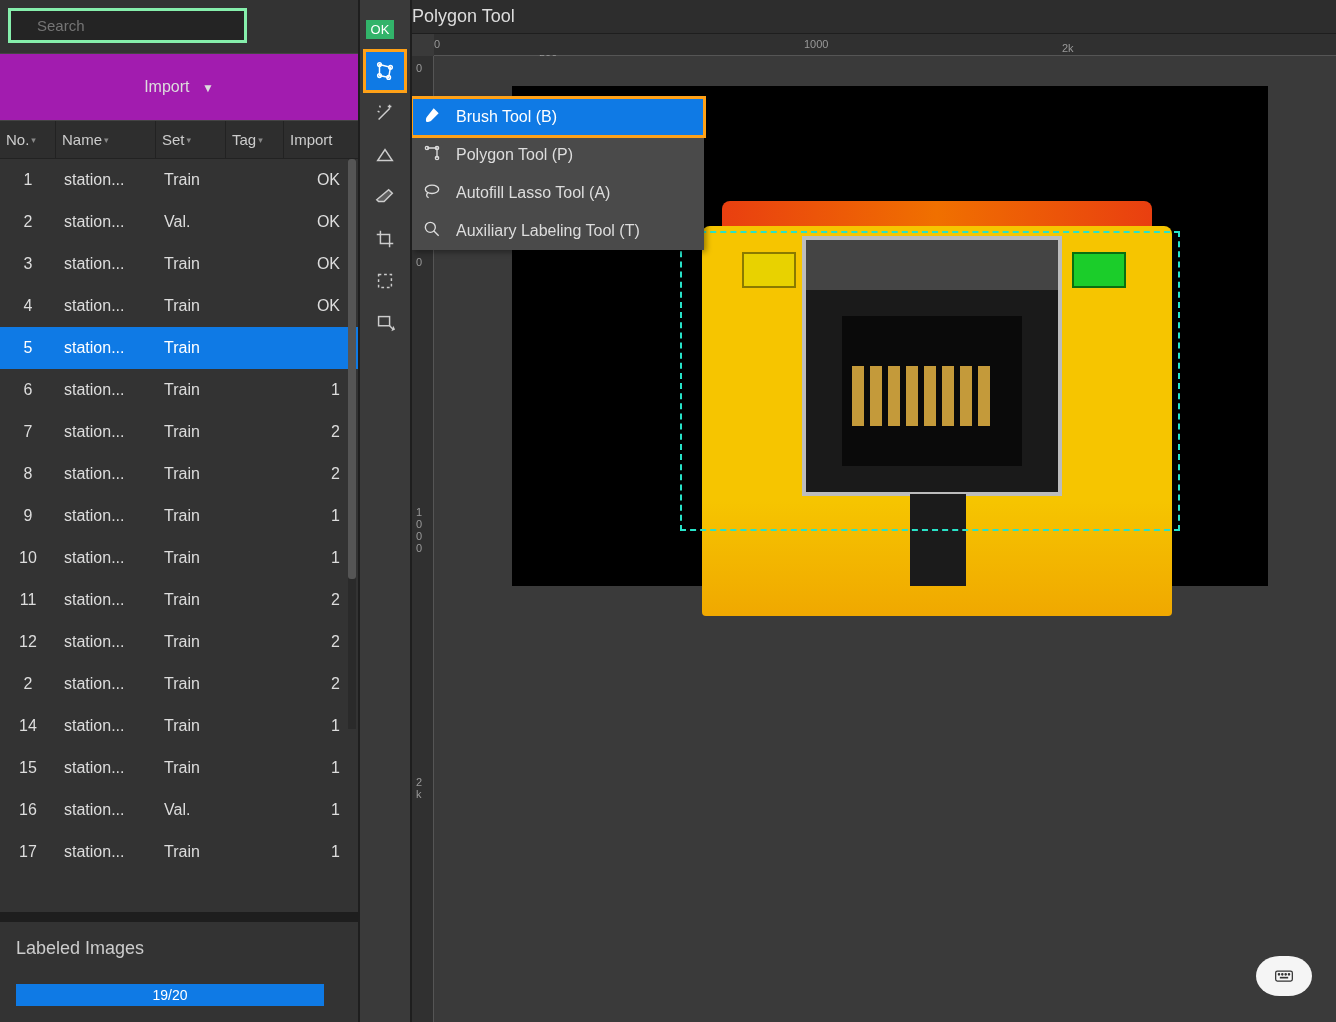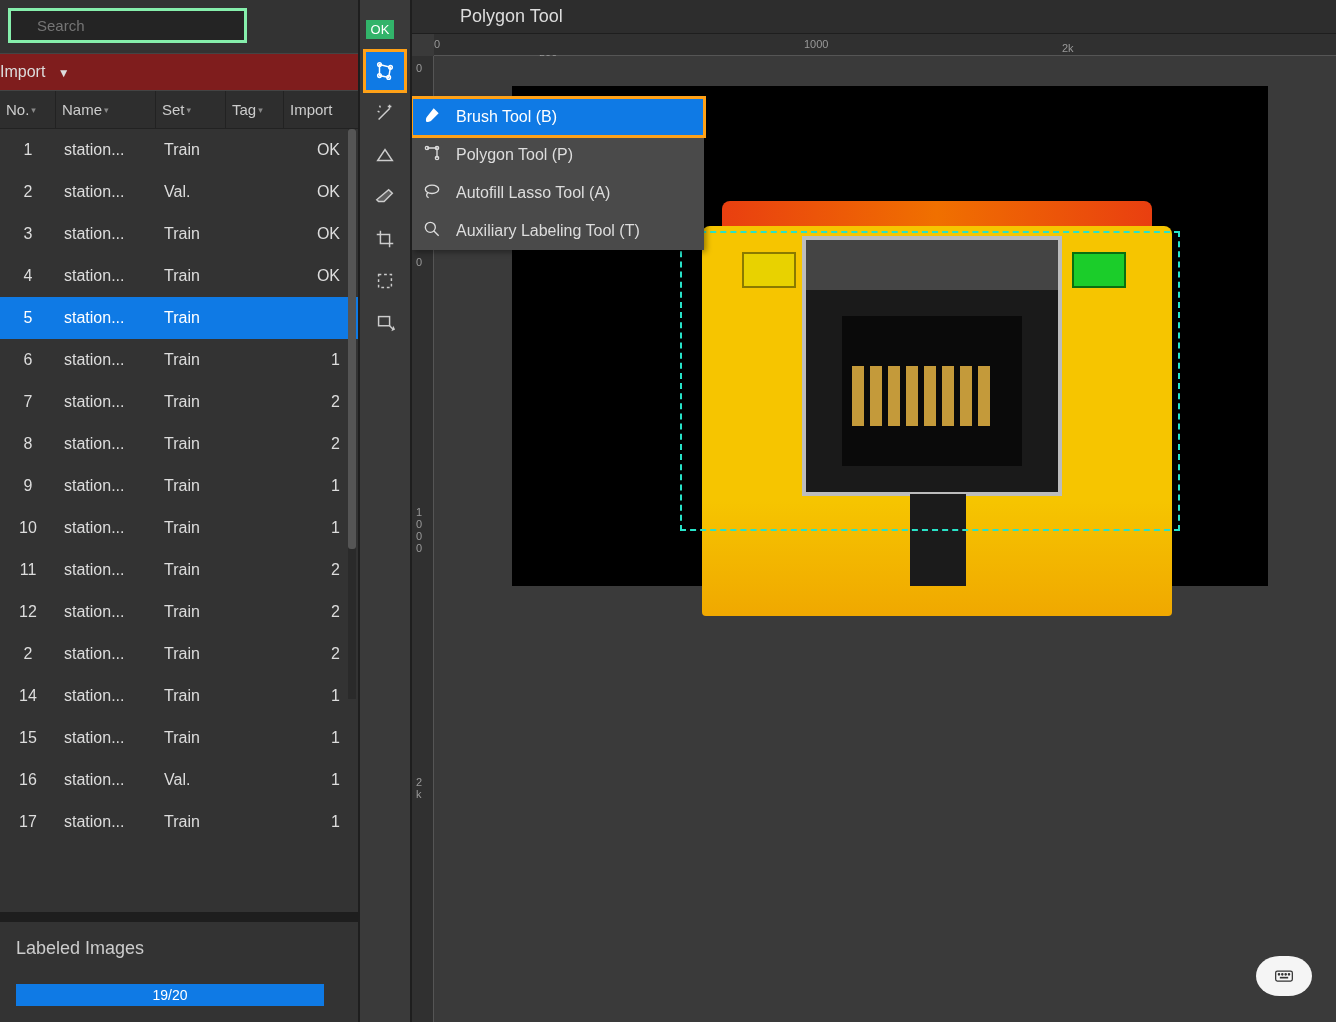--- a/index.html
+++ b/index.html
@@ -10,21 +10,21 @@
 
   
   .left { background: #333; border-right: 2px solid #1e1e1e; display: flex; flex-direction: column; position: relative; }
   .search-row { display: flex; align-items: center; gap: 8px; padding: 8px 8px 10px; }
   .search-box { flex: 1; background: #242424; border: 3px solid #86efac; color: #aaa;
     padding: 6px 8px 6px 26px; font-size: 15px; position: relative; }
   .search-wrap { position: relative; flex: 1; }
   .search-glyph { position: absolute; left: 8px; top: 50%; transform: translateY(-50%); color: #888; font-size: 13px; }
   .top-icons { display: flex; gap: 12px; color: #bbb; font-size: 18px; }
   .top-icons span { cursor: pointer; display:inline-flex; }
-  .import-bar { background: #7f1d1d; padding: 9px 0; font-size: 16px; color: #ddd;
+  .import-bar { background: #a21caf; text-align: center; padding: 24px 0; font-size: 16px; color: #ddd;
     border-top: 1px solid #444; border-bottom: 1px solid #444; cursor: pointer; }
   .import-bar .caret { margin-left: 8px; font-size: 12px; }
 
   .table-head { display: grid; grid-template-columns: 56px 100px 70px 58px 68px;
     background: #2e2e2e; border-bottom: 1px solid #222; }
   .table-head .th { padding: 10px 6px; font-size: 15px; color: #ccc; border-right: 1px solid #222;
     display: flex; align-items: center; gap: 2px; }
   .th .sort { font-size: 9px; color: #888; }
 
   .table-body { flex: 1 1 auto; overflow: hidden; position: relative; }
@@ -45,21 +45,21 @@
   
   .tool-strip { background: #3a3a3a; border-right: 2px solid #1e1e1e; padding-top: 20px; }
   .ok-chip { background: #32b36a; color: #fff; font-size: 13px; padding: 2px 4px; margin: 0 0 12px 6px; width: 28px; text-align:center; }
   .tool { width: 40px; height: 40px; margin: 0 auto 2px; display:flex; align-items:center; justify-content:center; color:#ccc; cursor:pointer; }
   .tool.active { background: #0f7ae5; color:#fff; outline: 3px solid #ffa117; outline-offset: -1px; }
   .tool svg { width: 22px; height: 22px; }
 
   
   .canvas-area { background: #3a3a3a; position: relative; overflow: hidden; }
   .title-bar { height: 34px; background: #2d2d2d; border-bottom: 1px solid #1e1e1e;
-    display:flex; align-items:center; padding-left: 48px; font-size: 18px; color:#ddd; }
+    display:flex; align-items:center; font-size: 18px; color:#ddd; }
   .ruler-top { height: 22px; background: #303030; position: relative; margin-left: 22px; border-bottom:1px solid #555; }
   .ruler-left { width: 22px; background: #303030; position: absolute; top: 56px; bottom:0; left:0; border-right:1px solid #555; }
   .ruler-tick { position:absolute; font-size:11px; color:#999; }
   .workspace { position:absolute; left:22px; top:56px; right:0; bottom:0; background:#3a3a3a; }
   .image-box { position:absolute; left:78px; top:30px; width:756px; height:500px; background:#000; }
   .connector-body { position:absolute; left:190px; top:140px; width:470px; height:390px;
     background: linear-gradient(180deg,#f6c500 70%,#f0a800 100%); border-radius:8px 8px 4px 4px; }
   .connector-top { position:absolute; left:210px; top:115px; width:430px; height:60px;
     background: linear-gradient(90deg,#e93f10,#f07000 50%,#e93f10); border-radius:8px 8px 0 0; }
   .led-y { position:absolute; left:230px; top:166px; width:54px; height:36px; background:#e8d200; border:2px solid #8a7a00; }

